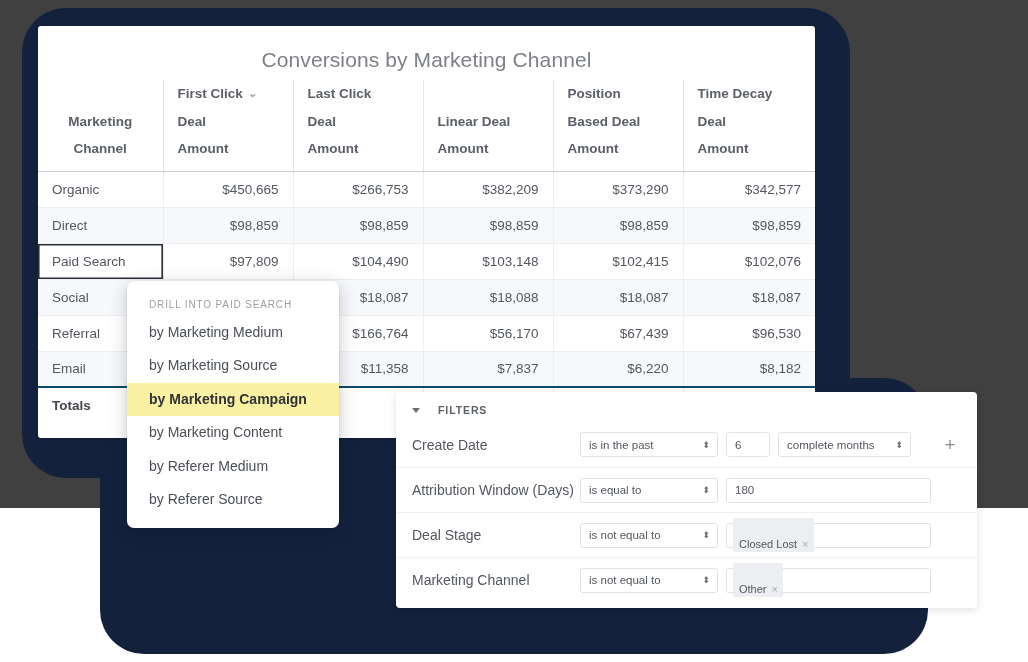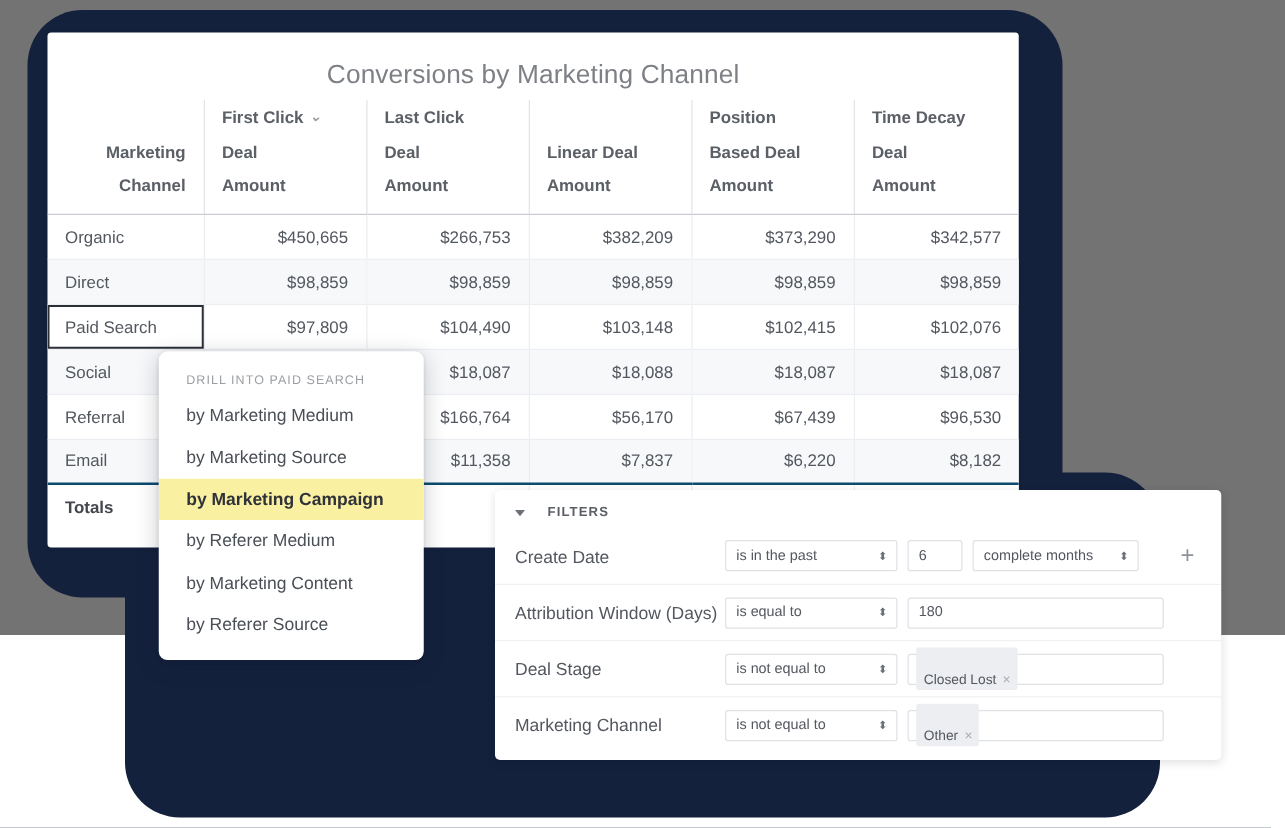--- a/index.html
+++ b/index.html
@@ -10,21 +10,21 @@
     height: 662px;
     background: #ffffff;
     font-family: "Liberation Sans", sans-serif;
     overflow: hidden;
   }
 
   #stage {
     position: relative;
     width: 1028px;
     height: 508px;
-    background: #737373;
+    background: #404040;
   }
 
   
   .navy-frame {
     position: absolute;
     background: #14213d;
     border-radius: 44px;
   }
   #navy-top    { left: 22px;  top: 8px;   width: 828px; height: 470px; }
   #navy-bottom { left: 100px; top: 378px; width: 828px; height: 276px; }
@@ -67,21 +67,21 @@
     white-space: nowrap;
     overflow: hidden;
   }
 
   table.grid thead th {
     font-weight: bold;
     color: #5b5f66;
     vertical-align: bottom;
     height: auto;
     padding: 0 14px 8px 14px;
-    text-align: right;
+    text-align: center;
     border-bottom: 1px solid #c9ccd1;
     line-height: 27.5px;
   }
   table.grid thead th.num { text-align: left; }
   table.grid thead th + th { border-left: 1px solid #e2e4e8; }
 
   .hdr-lines { display: block; }
   .hdr-lines span { display: block; }
 
   .caret {
@@ -410,22 +410,22 @@
         </tbody>
     </table>
   </div>
 
   <div id="drill-menu">
     <div class="menu-title">DRILL INTO PAID SEARCH</div>
     <div id="drill-items">
         <div class="menu-item">by Marketing Medium</div>
         <div class="menu-item">by Marketing Source</div>
         <div class="menu-item active">by Marketing Campaign</div>
+        <div class="menu-item">by Marketing Content</div>
         <div class="menu-item">by Referer Medium</div>
-        <div class="menu-item">by Marketing Content</div>
         <div class="menu-item">by Referer Source</div>
       </div>
   </div>
 
   <div id="filters-card">
     <div id="filters-head">
       <span class="tri"></span>
       <span class="lbl">FILTERS</span>
     </div>
     <div id="filter-rows">

